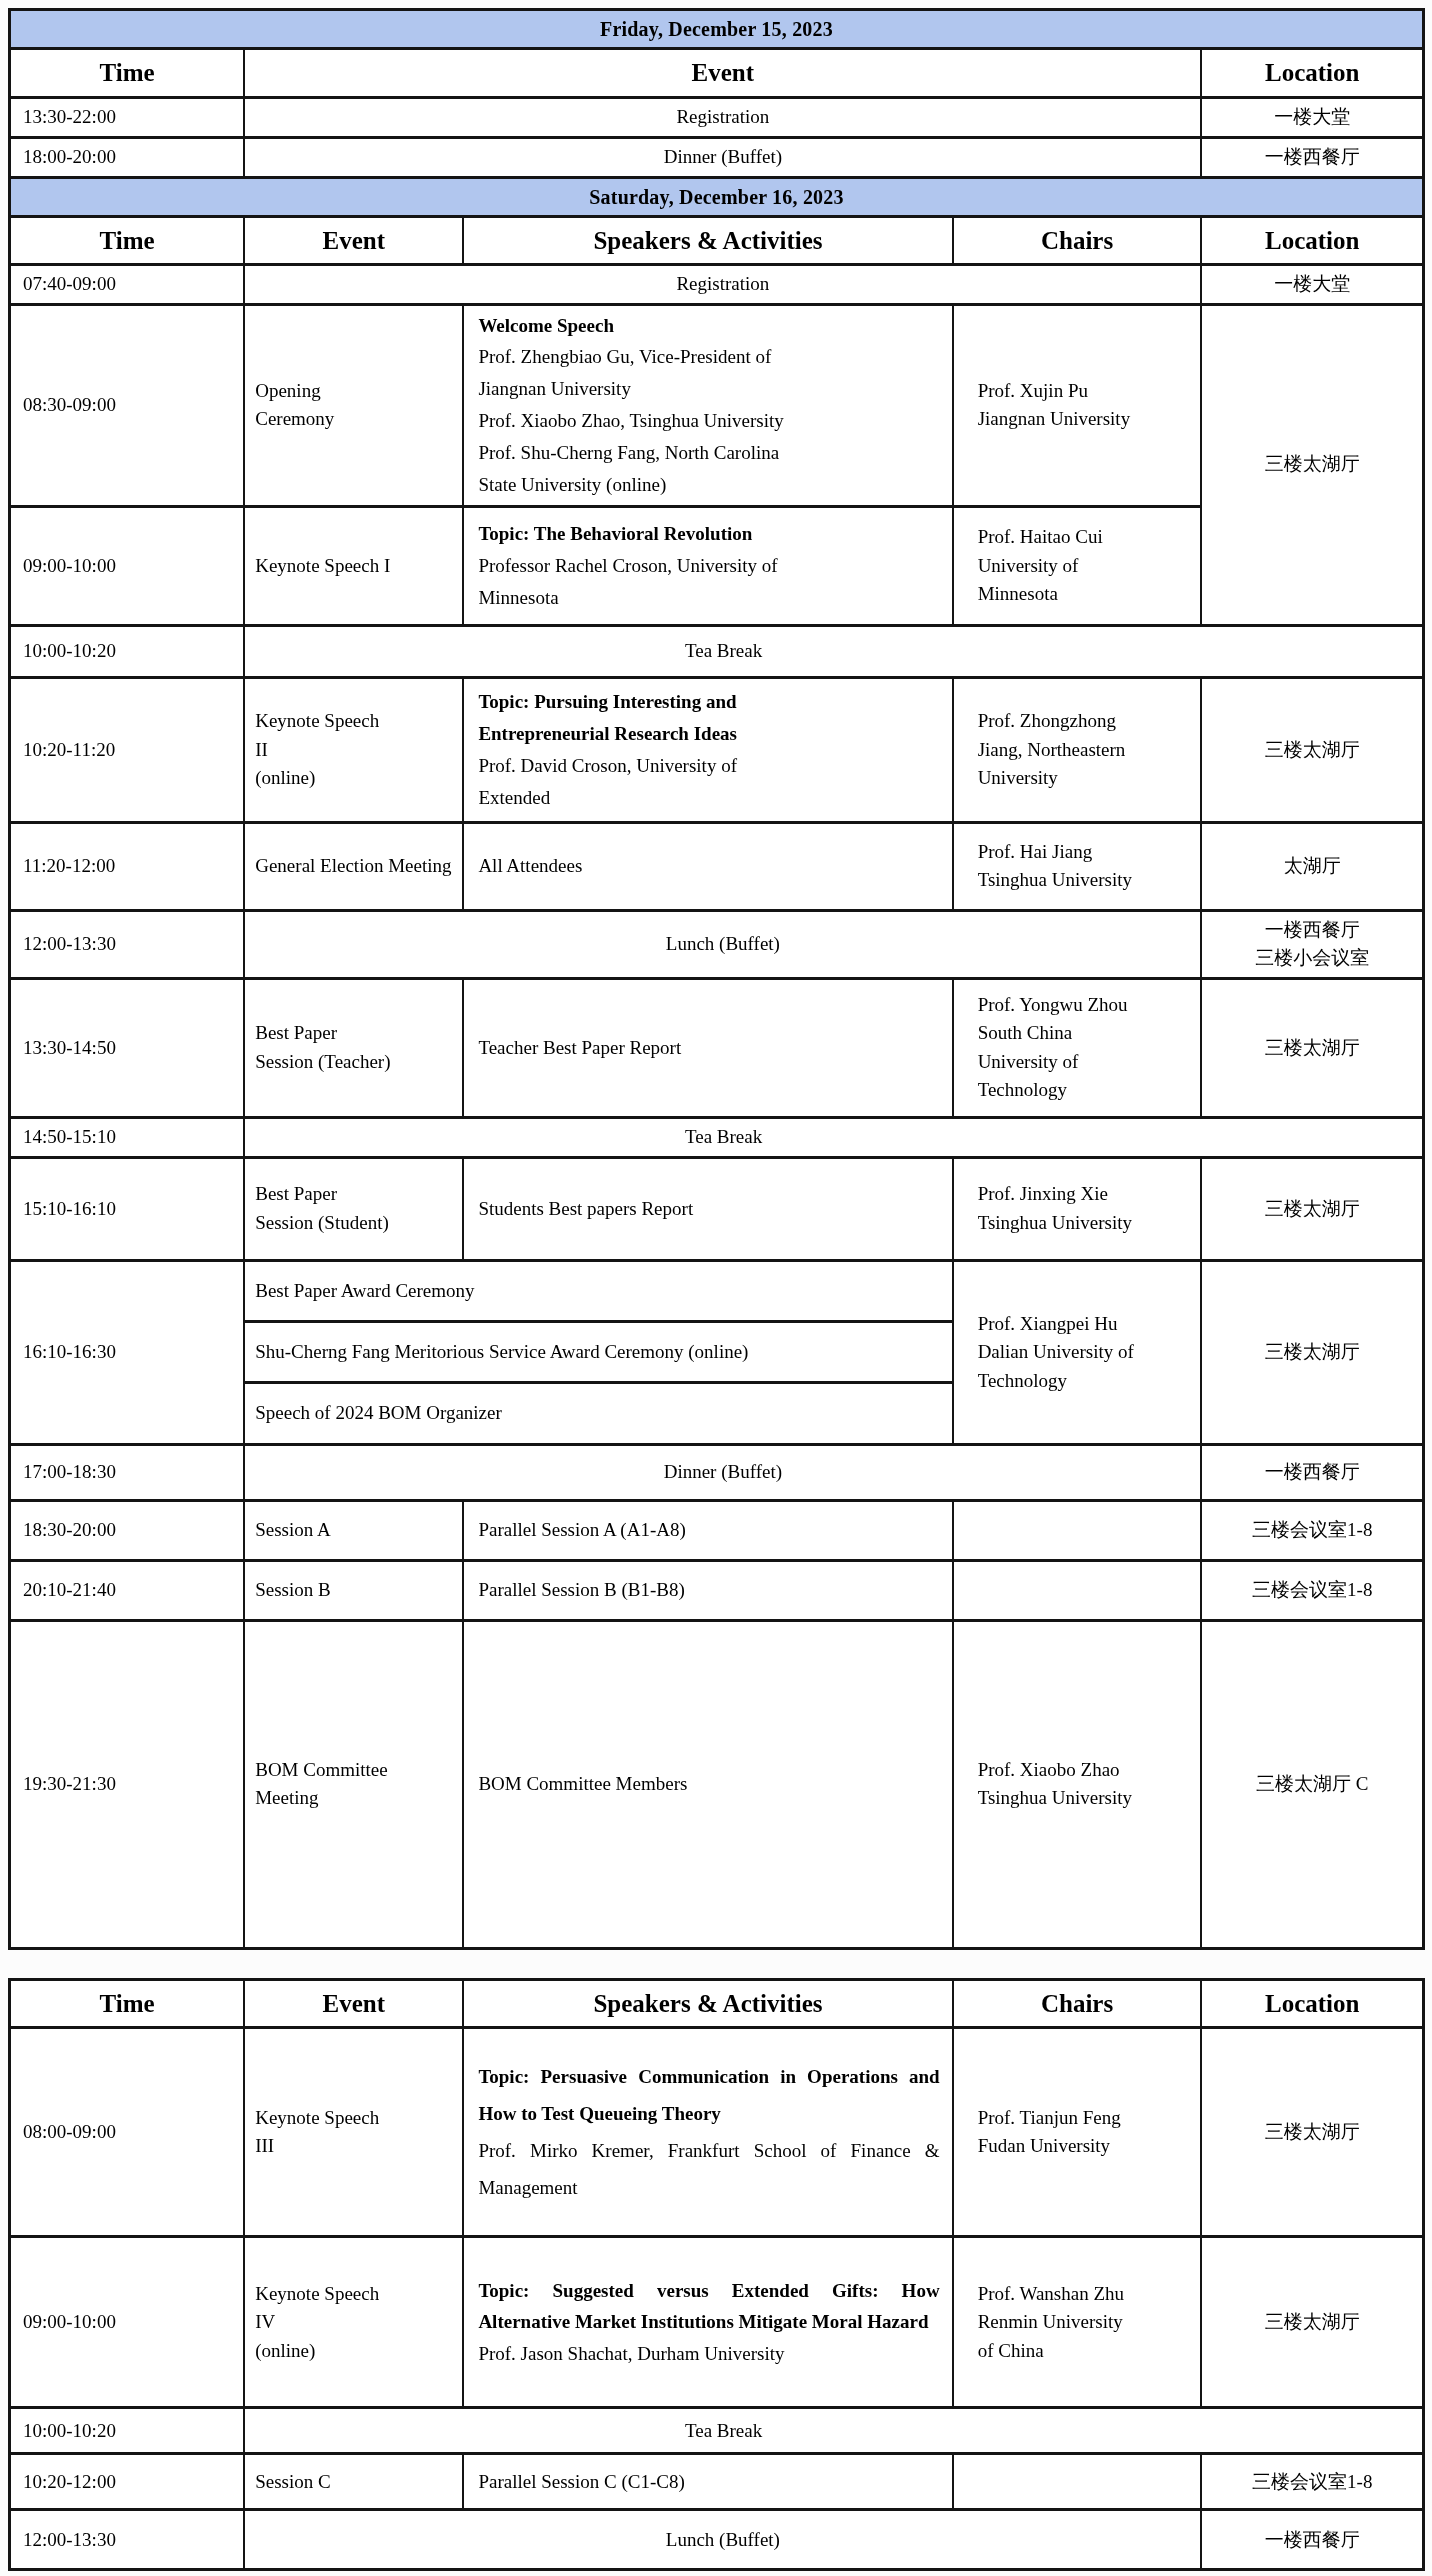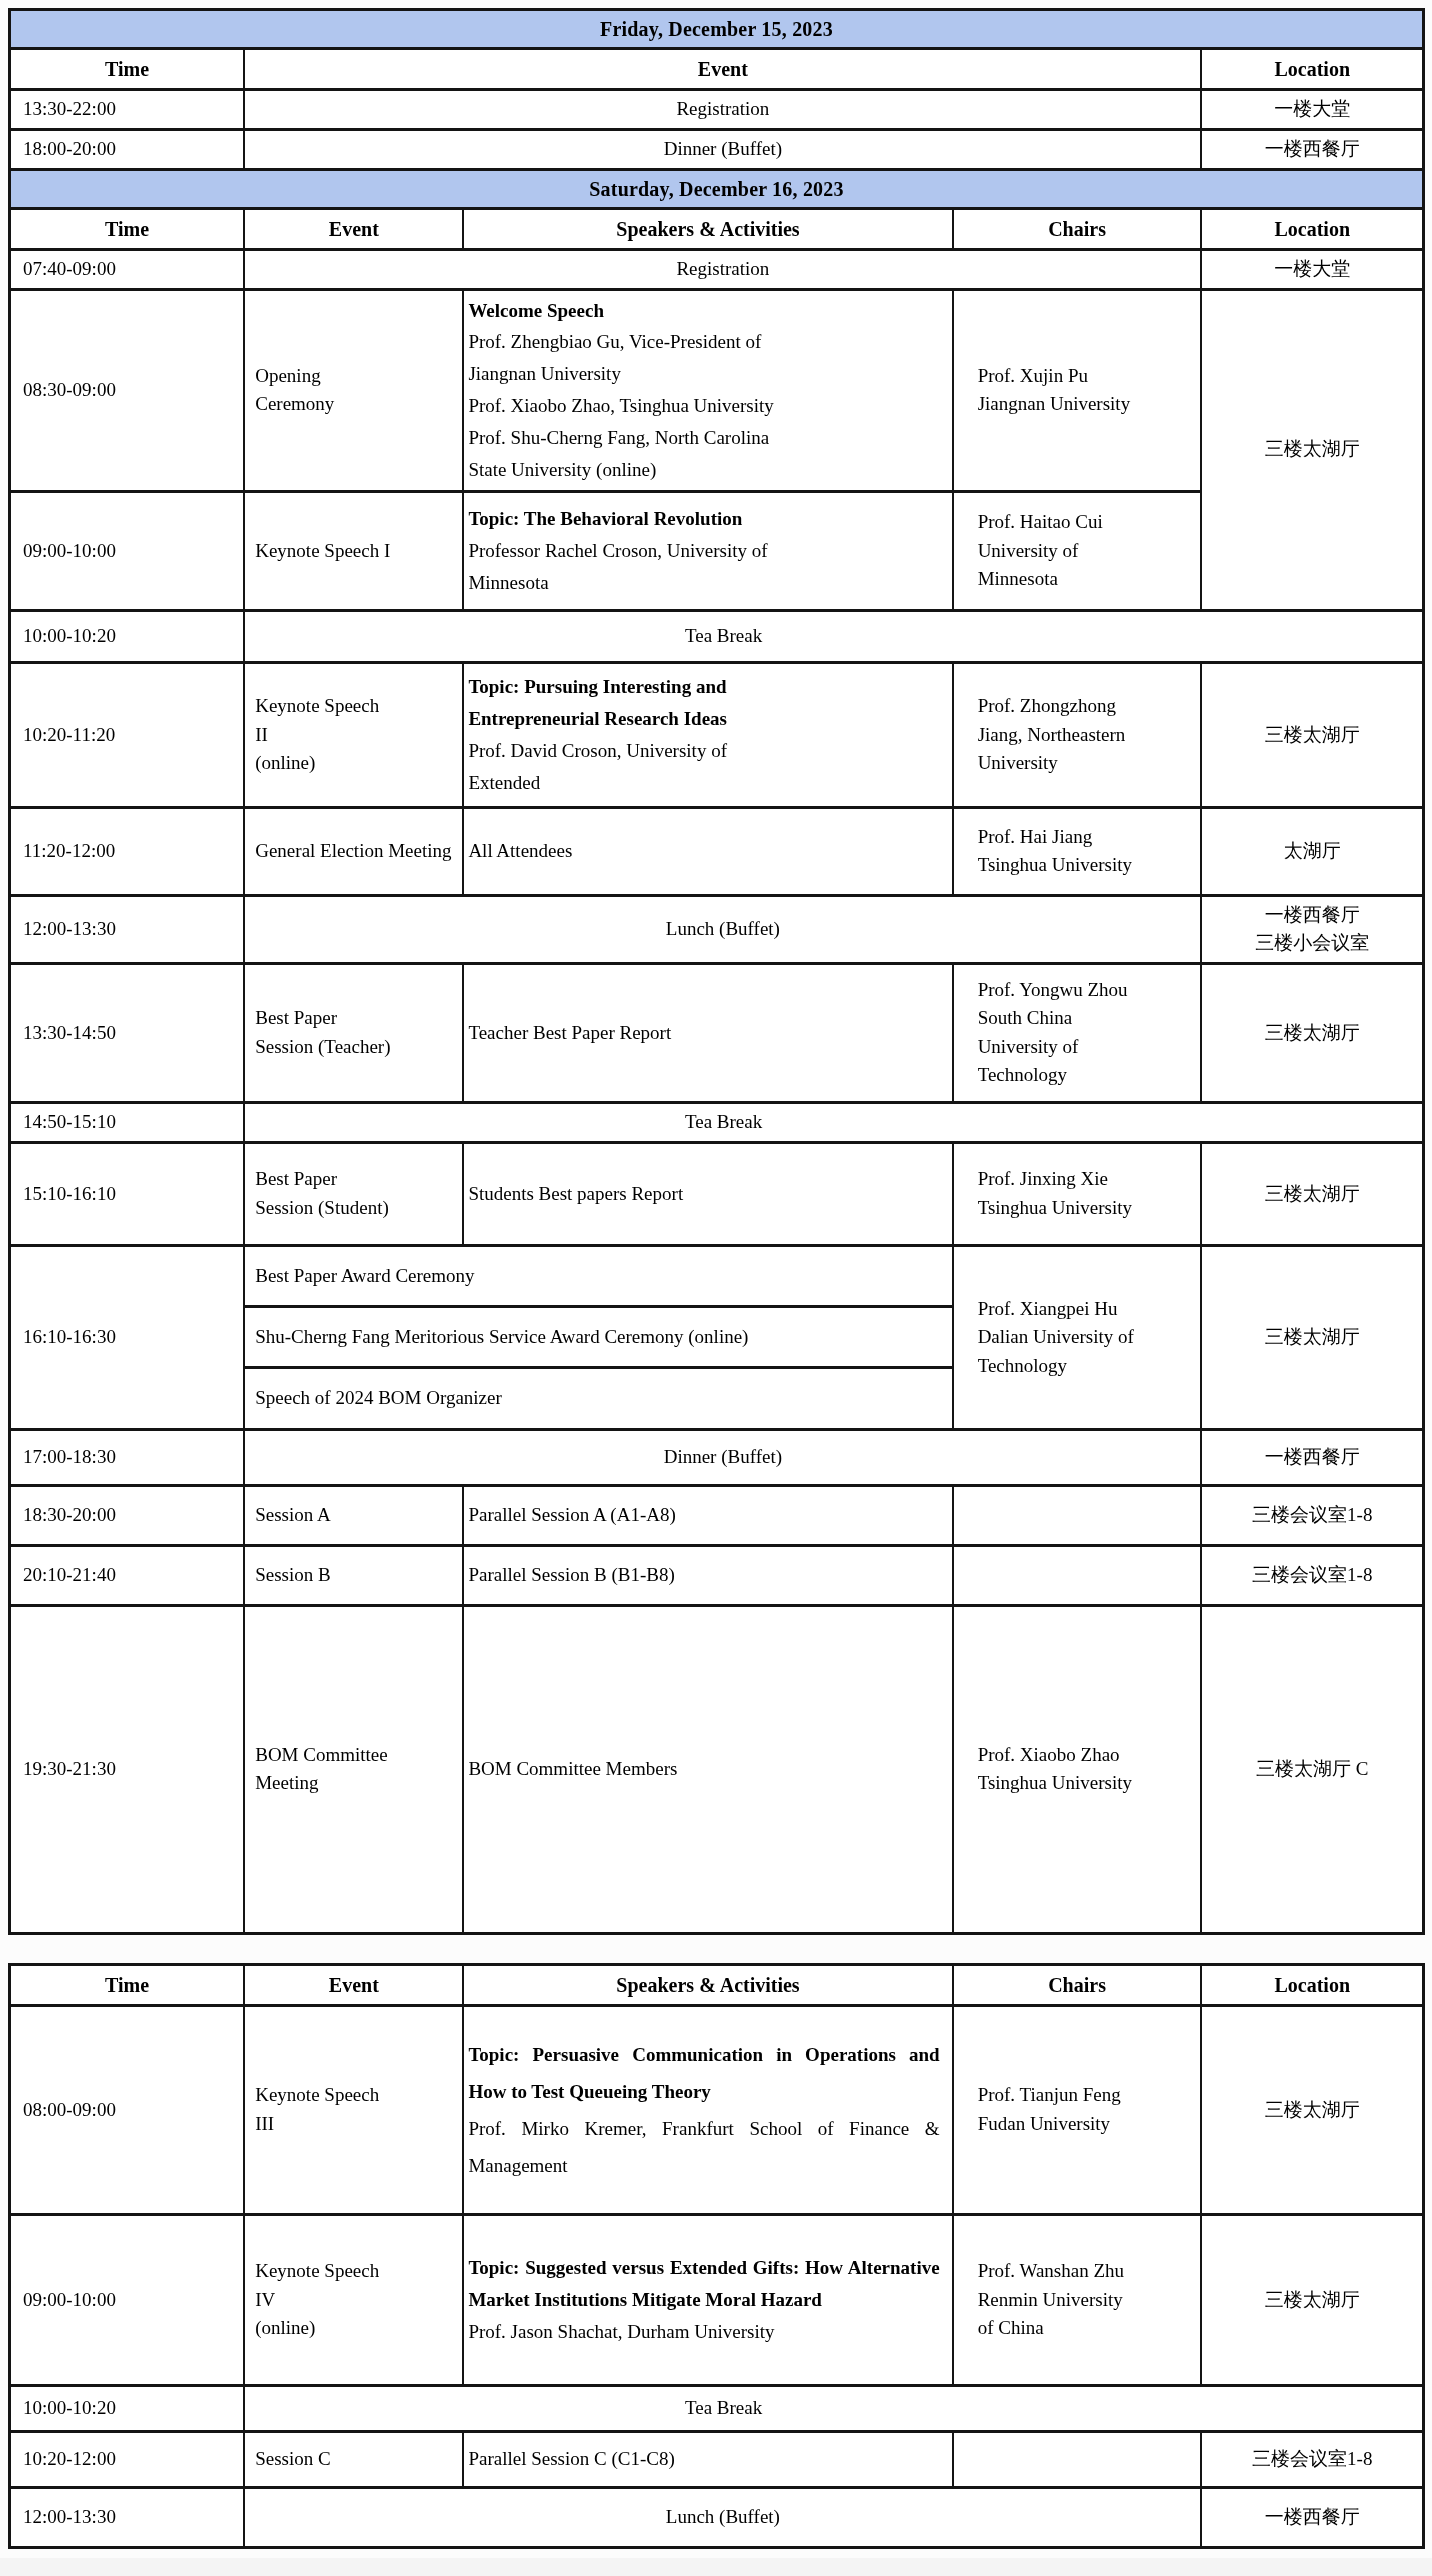--- a/index.html
+++ b/index.html
@@ -39,25 +39,25 @@
     vertical-align: middle;
     word-wrap: break-word;
   }
   th { text-align: center; font-weight: bold; }
 
   tr.day-row th {
     font-size: 20px;
     letter-spacing: 0.2px;
     padding: 3px 8px;
   }
-  tr.colhdr-row th { font-size: 20px; }
+  tr.colhdr-row th { font-size: 25px; }
 
   td.time-cell   { text-align: left; padding-left: 12px; white-space: nowrap; }
   td.event-cell  { text-align: left; }
-  td.speak-cell  { text-align: left; padding-left: 4px; padding-right: 12px; }
+  td.speak-cell  { text-align: left; padding-left: 14px; padding-right: 12px; }
   td.chairs-cell { text-align: left; padding-left: 24px; }
   td.loc-cell    { text-align: center; padding-left: 4px; padding-right: 4px; }
   td.center-cell { text-align: center; }
 
   .pre  { white-space: pre-line; }
   .b    { font-weight: bold; }
   .just { text-align: justify; }
 
   .lh-lg { line-height: 1.68; }
   .lh-xl { line-height: 1.95; }

